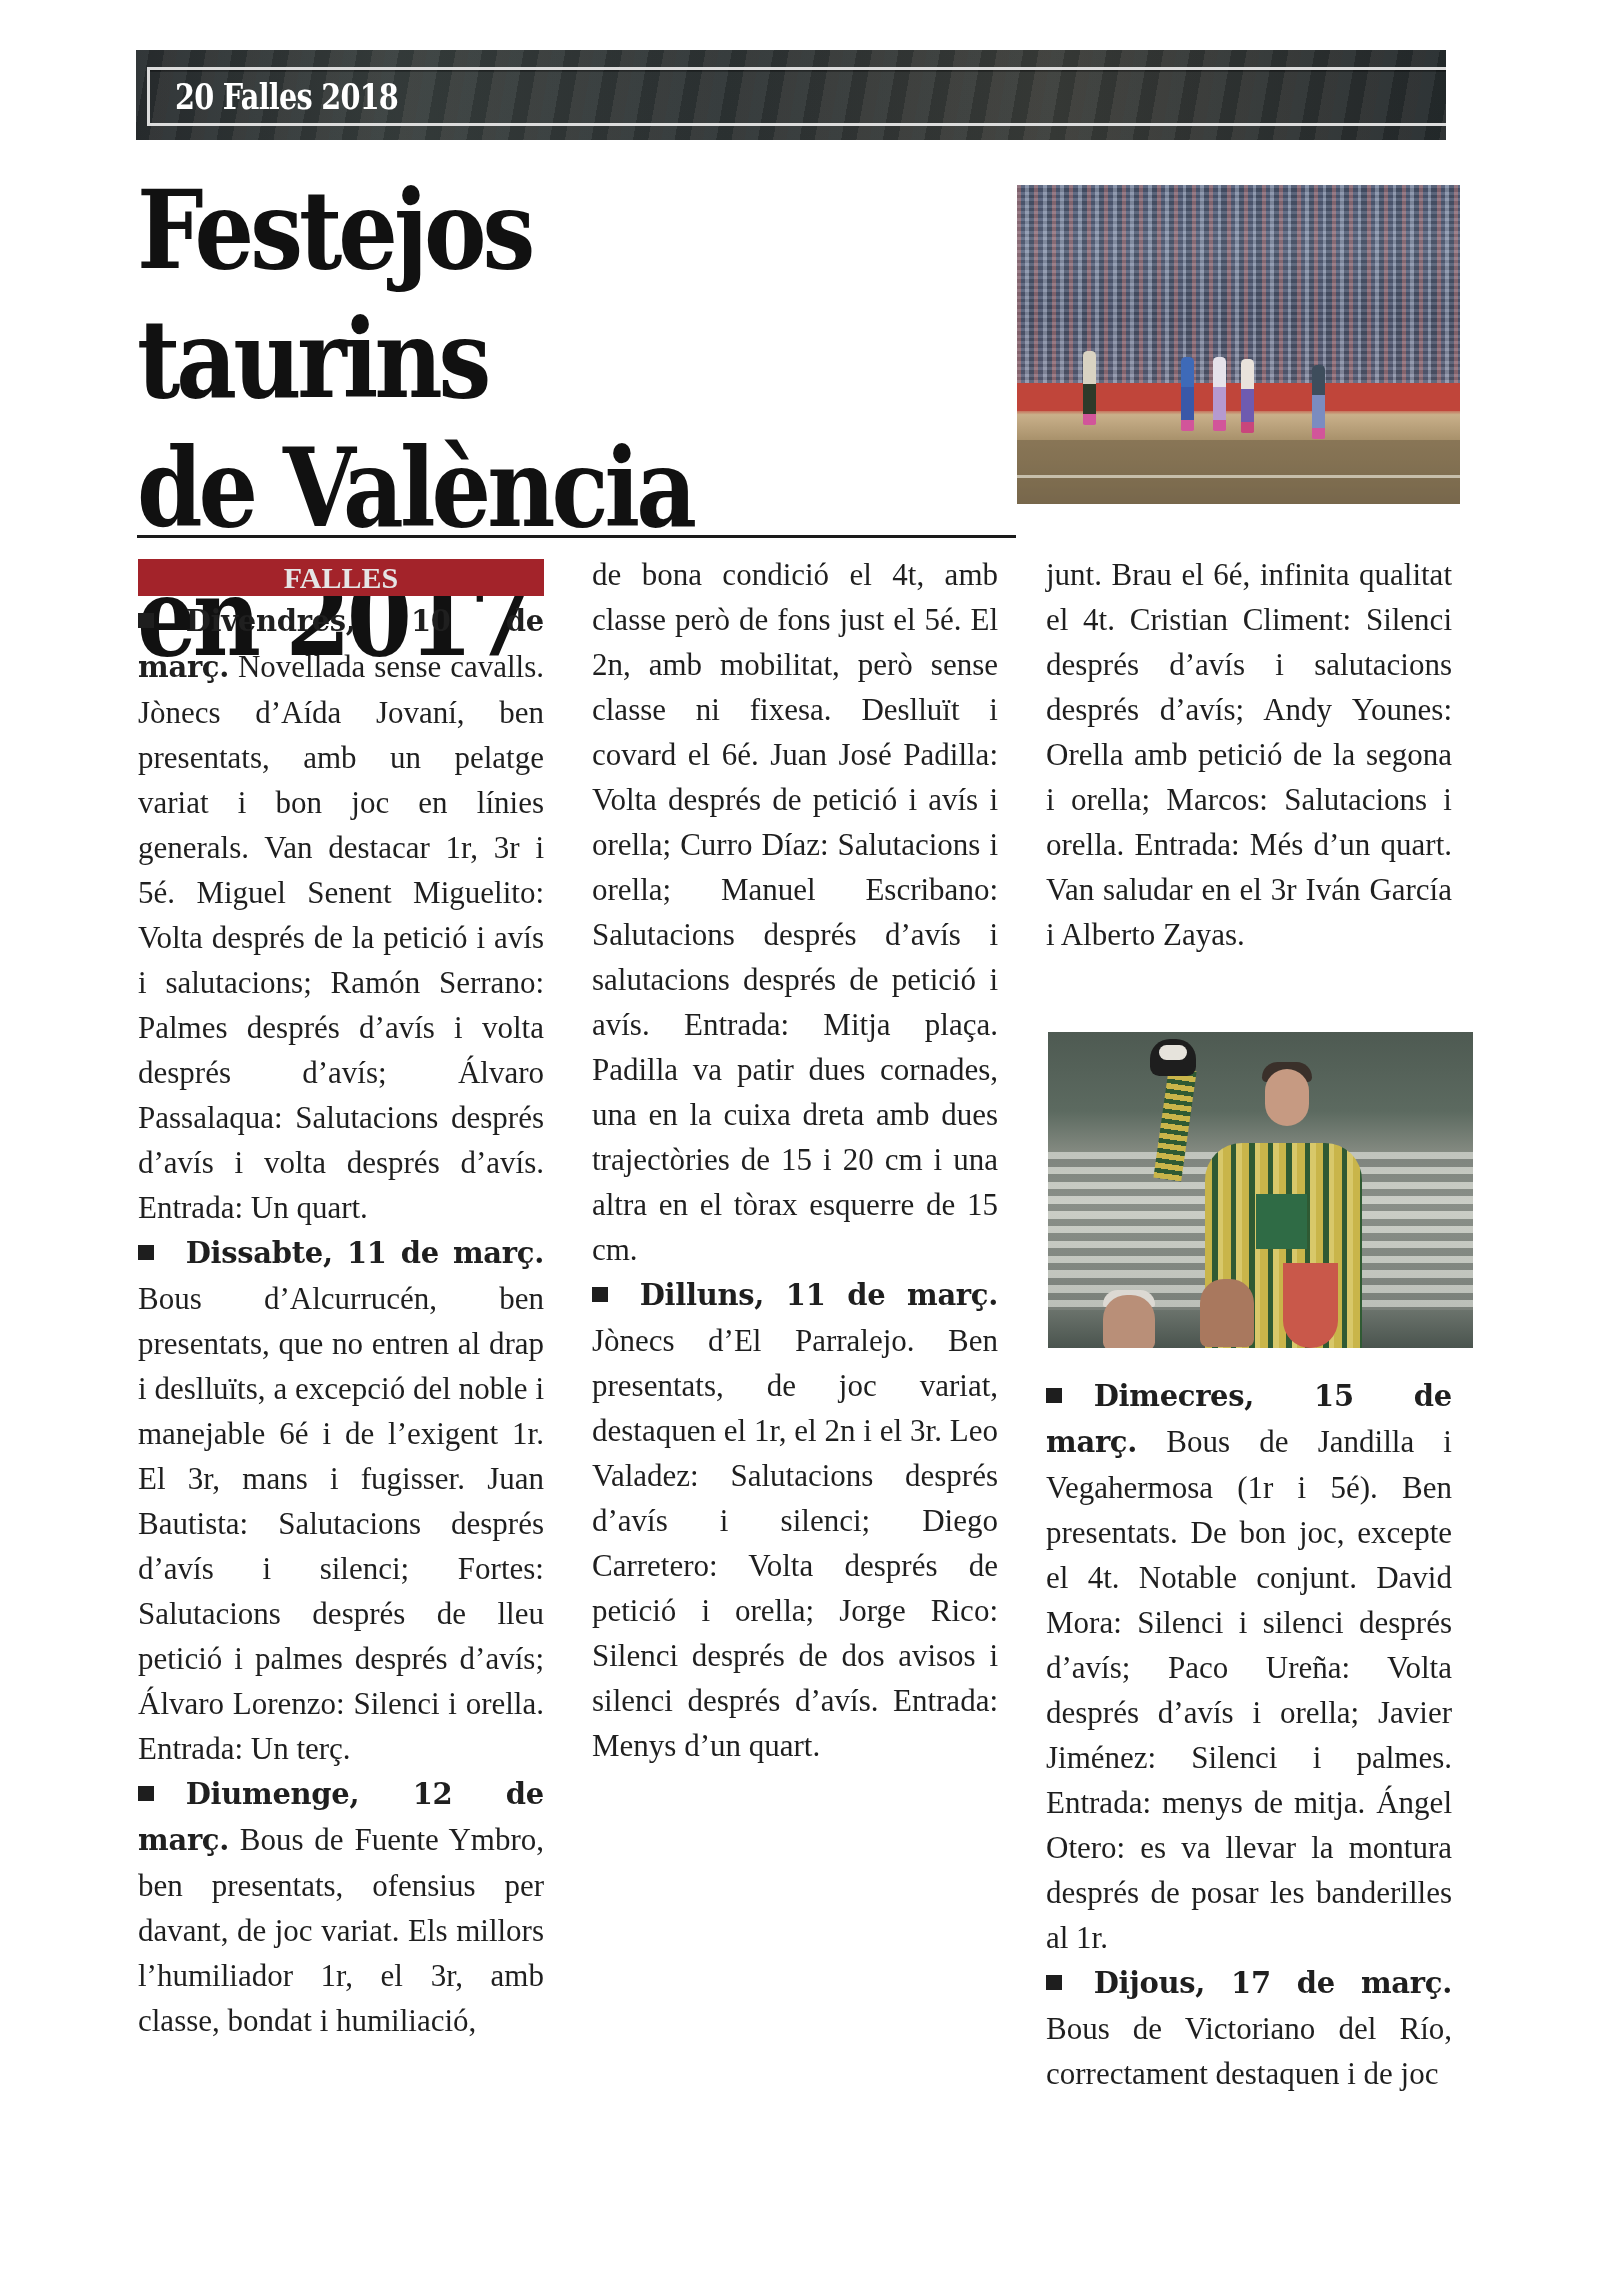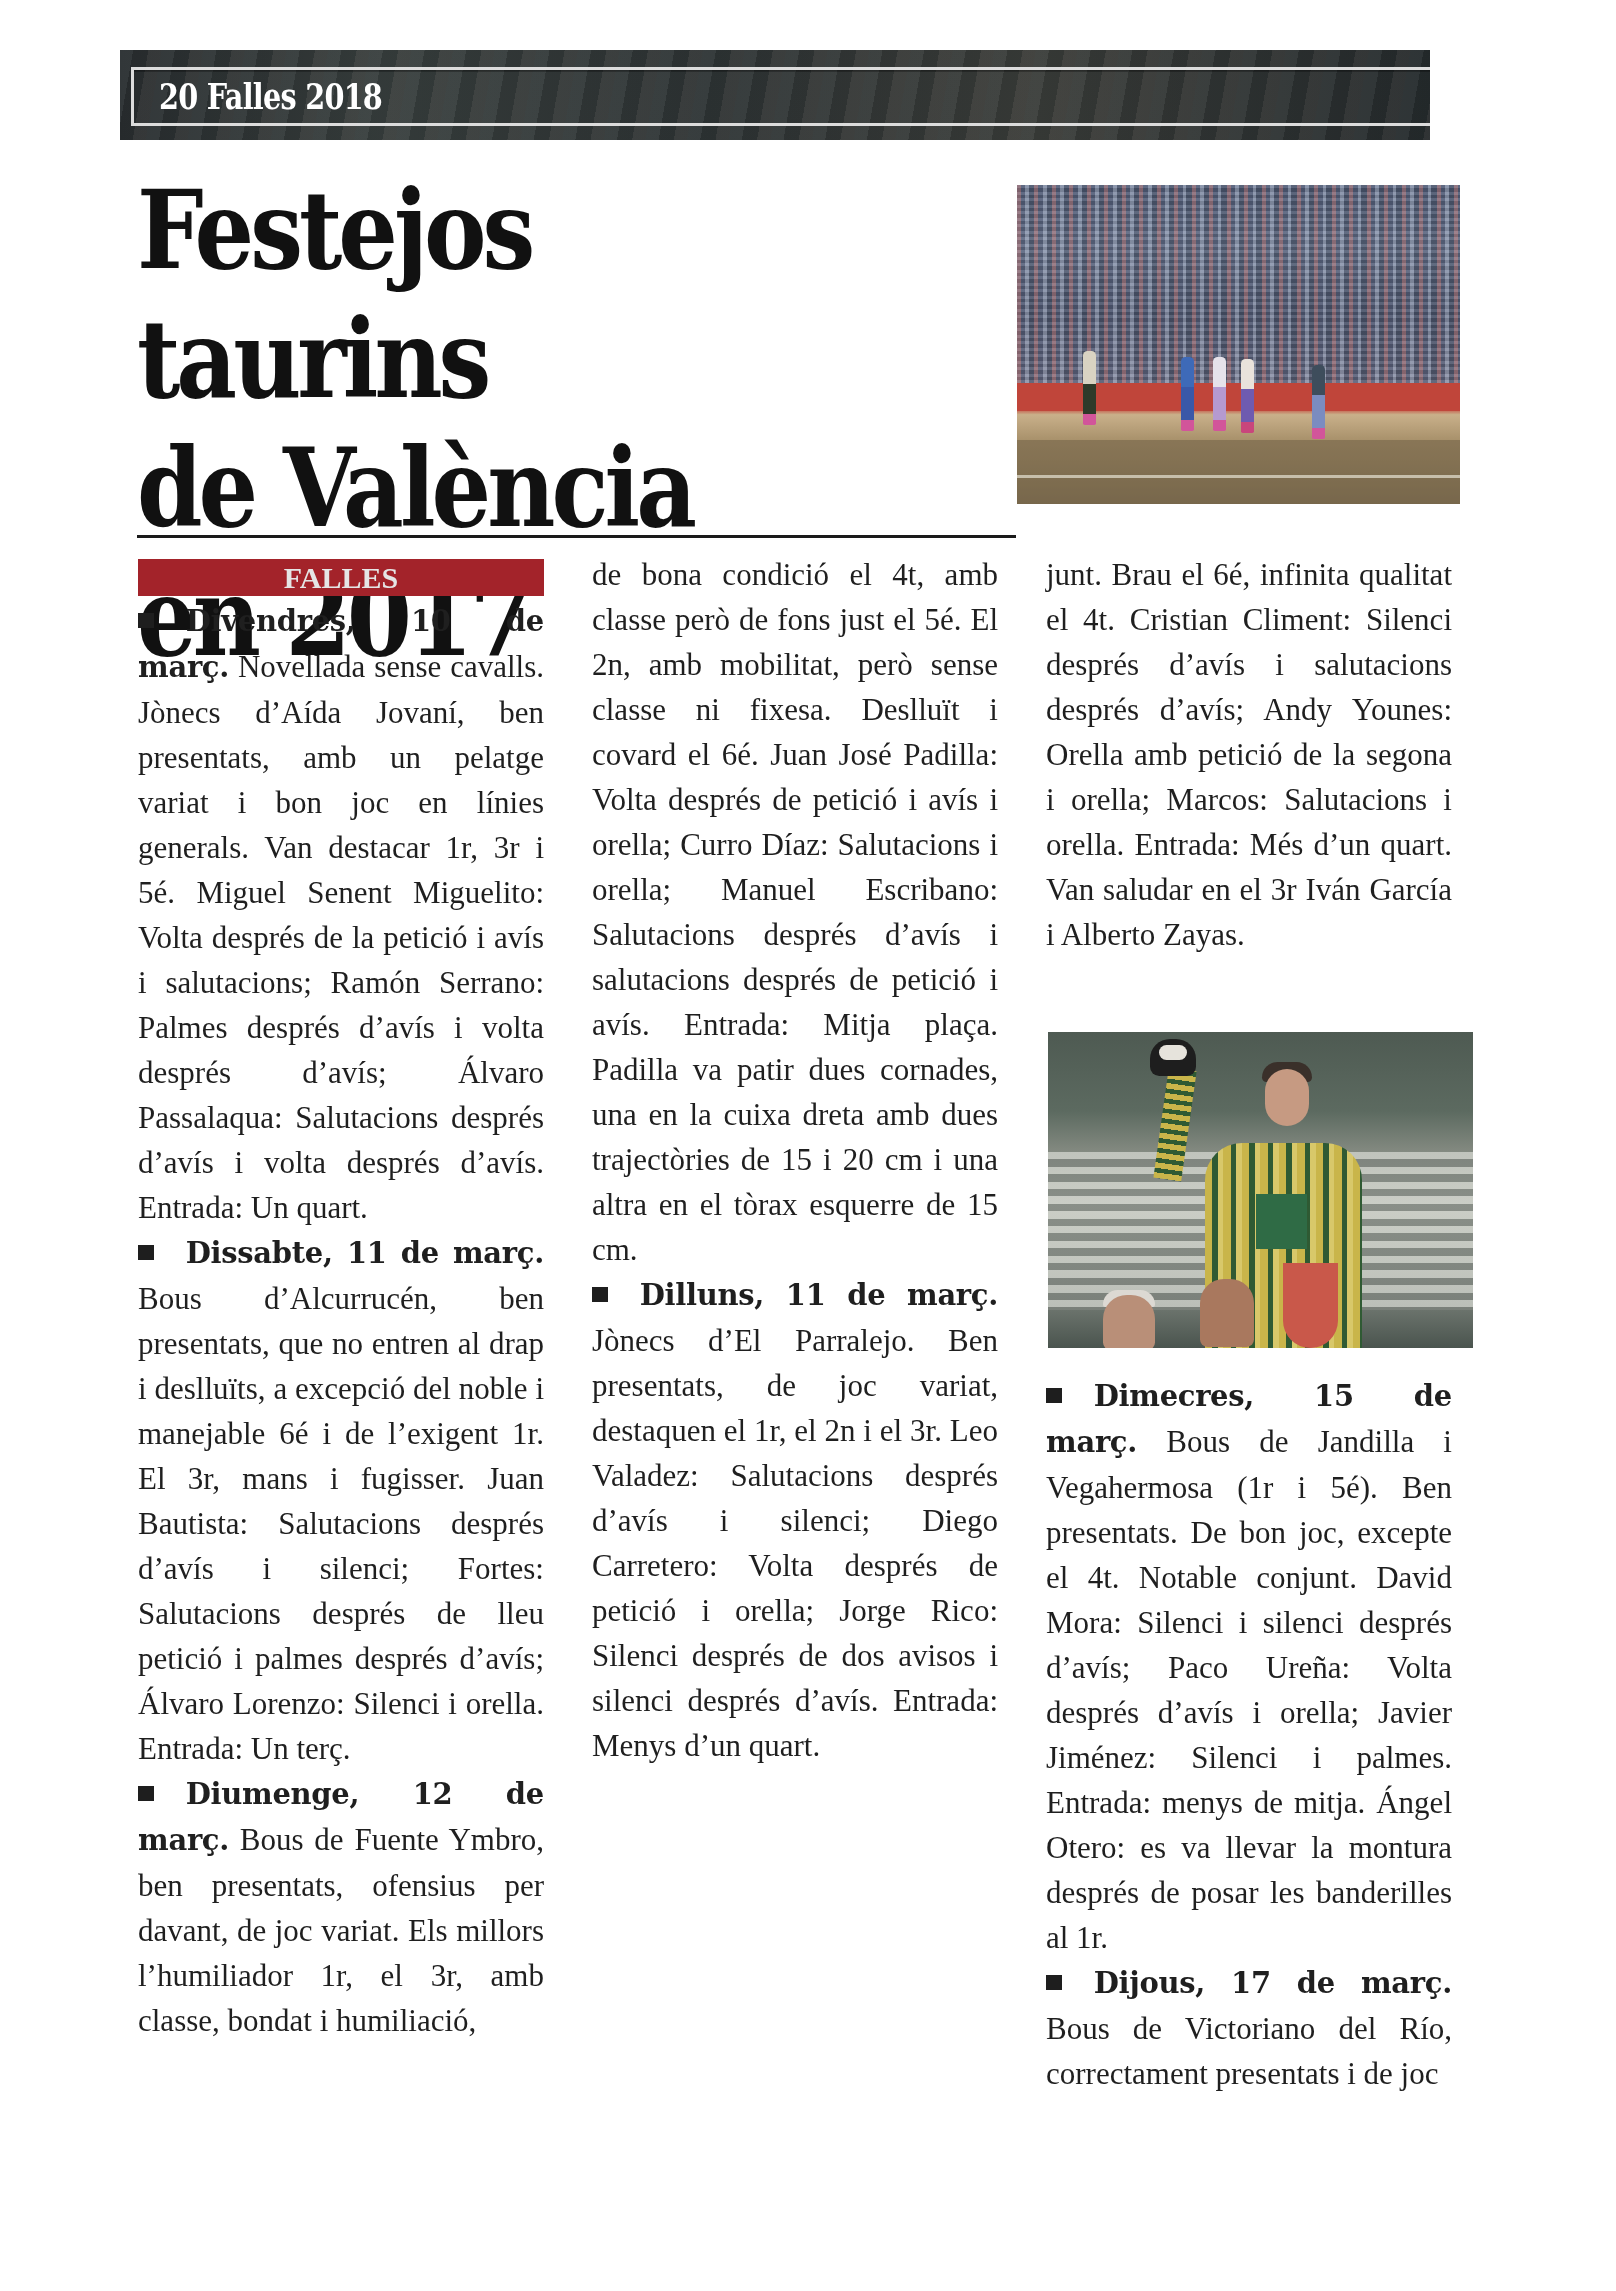--- a/index.html
+++ b/index.html
@@ -1,20 +1,20 @@
 <!DOCTYPE html>
 <html style="font-size:14.8px"><head>
 <meta charset="utf-8">
 <style>
   html, body { margin: 0; padding: 0; background: #ffffff; }
   body { width: 1616px; height: 2292px; position: relative; overflow: hidden; color: #1e1e1e; }
 
   
   .banner {
-    position: absolute; left: 120px; top: 50px; width: 1310px; height: 90px;
+    position: absolute; left: 136px; top: 50px; width: 1310px; height: 90px;
     background:
       repeating-linear-gradient(100deg, rgba(255,255,255,0.04) 0 13px, rgba(0,0,0,0.10) 13px 28px, rgba(180,150,140,0.07) 28px 41px),
       linear-gradient(90deg, #2a2f31 0%, #39403f 20%, #2f3536 45%, #3b3e3b 70%, #262c2e 100%);
     text-align: center;
   }
   .banner-frame {
     position: absolute; left: 11px; top: 16.6px; right: 0; height: 53px;
     border-top: 3.7px solid #dcdcdc; border-bottom: 3.7px solid #dcdcdc; border-left: 3.7px solid #dcdcdc;
     box-shadow: inset 0 1.8px 0 rgba(0,0,0,0.35);
   }
@@ -135,15 +135,15 @@
   <div class="montera-in"></div>
   <div class="hair"></div>
   <div class="head"></div>
   <div class="man1-hair"></div>
   <div class="man1"></div>
   <div class="man2"></div>
 </div>
 
 <div class="col col-3b">
   <p class="entry"><span class="bullet"></span><span class="entry-head">Dimecres, 15 de març.</span> <span>Bous de Jandilla i Vegahermosa (1r i 5é). Ben presentats. De bon joc, excepte el 4t. Notable conjunt. David Mora: Silenci i silenci després d’avís; Paco Ureña: Volta després d’avís i orella; Javier Jiménez: Silenci i palmes. Entrada: menys de mitja. Ángel Otero: es va llevar la montura després de posar les banderilles al 1r.</span></p>
-  <p class="entry"><span class="bullet"></span><span class="entry-head">Dijous, 17 de març.</span> <span>Bous de Victoriano del Río, correctament presentats i de joc</span></p>
+  <p class="entry"><span class="bullet"></span><span class="entry-head">Dijous, 17 de març.</span> <span>Bous de Victoriano del Río, correctament destaquen i de joc</span></p>
 </div>
 
 
 </body></html>

